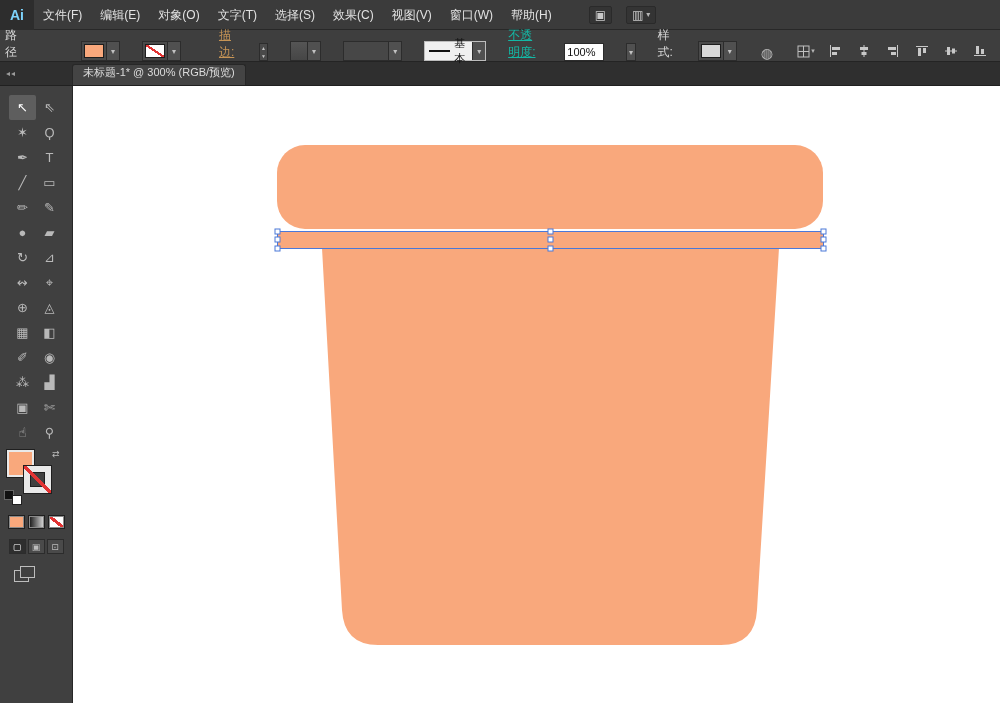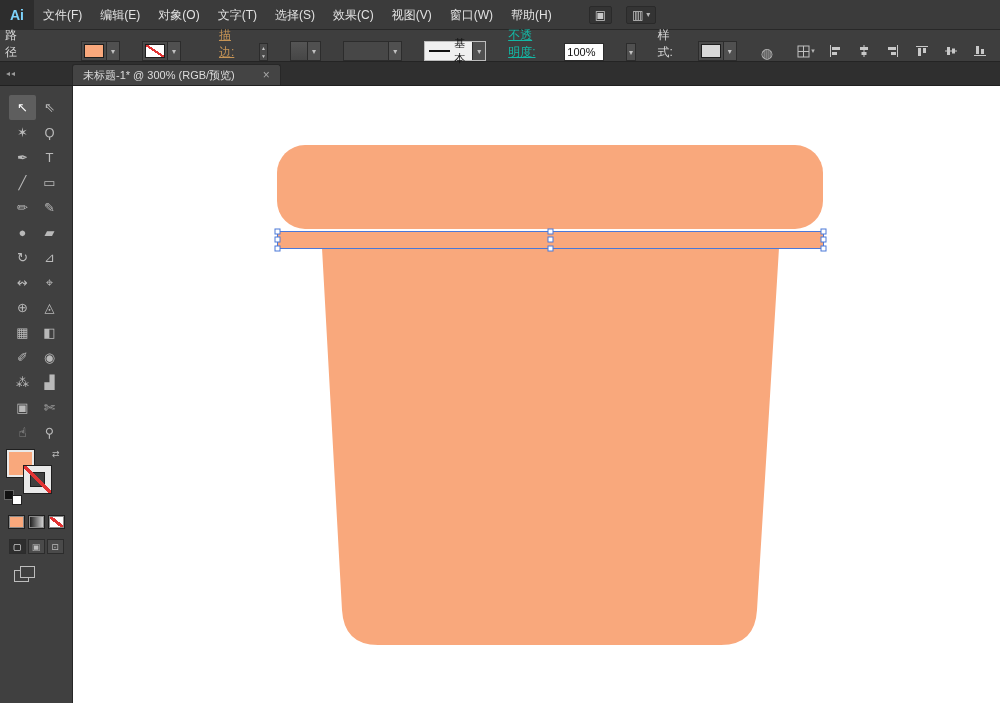--- a/index.html
+++ b/index.html
@@ -55,21 +55,21 @@
   .cbar-icon { display:flex; align-items:center; justify-content:center; width:22px; height:20px; }
   .cbar-icon svg { display:block; }
   .cbar-icon .dd { font-size:7px; color:#b5b5b5; margin-left:1px; }
 
   
   .tabbar { height:24px; background:#2f2f2f; border-bottom:1px solid #202020;
             display:flex; align-items:flex-end; }
   .collapse { width:72px; align-self:center; padding-left:6px; color:#9b9b9b; font-size:8px; letter-spacing:1px; }
   .tab { height:21px; background:#444444; border:1px solid #272727; border-bottom:none;
          border-radius:3px 3px 0 0; display:flex; align-items:center; gap:28px;
-         padding:0 10px; font-size:11px; color:#dcdcdc; }
+         padding:0 10px; font-size:11px; color:#dcdcdc;flex-direction:column; }
   .tab-close { color:#a8a8a8; font-size:12px; line-height:1; }
 
   
   .main { display:flex; height:617px; }
 
   
   .toolbar { width:73px; background:#404040; border-right:1px solid #272727; flex:none; }
   .tools { display:grid; grid-template-columns:27px 27px; justify-content:center; padding-top:9px; }
   .tool { height:25px; display:flex; align-items:center; justify-content:center;
           color:#b9b9b9; font-size:13px; }

